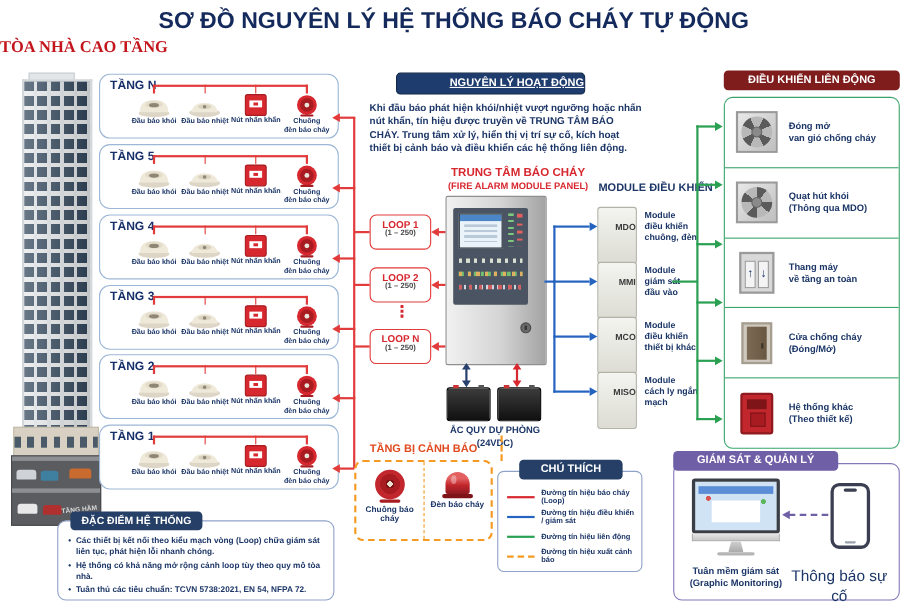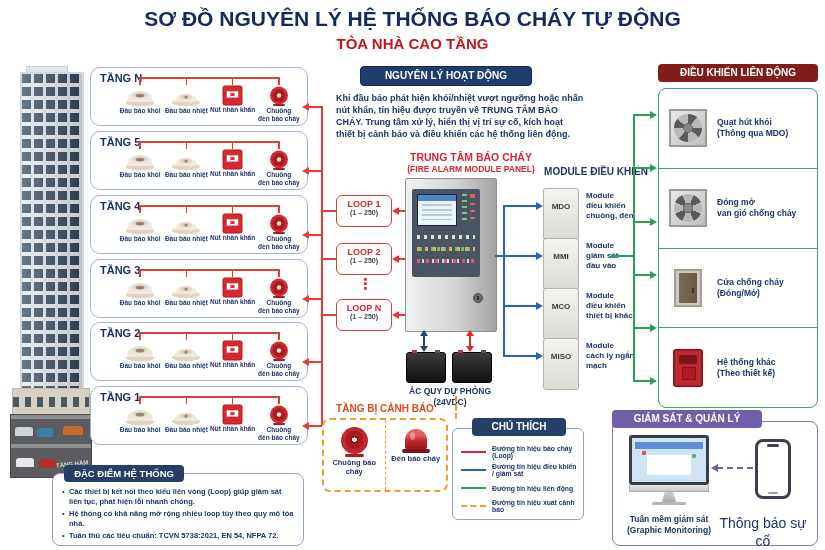--- a/index.html
+++ b/index.html
@@ -1,21 +1,21 @@
 <!DOCTYPE html>
 <html><head>
 <meta charset="utf-8">
 <style>
   html,body{margin:0;padding:0;background:#fff;}
   .canvas{position:relative;width:825px;height:550px;background:#fff;overflow:hidden;
     font-family:"Liberation Sans","DejaVu Sans",sans-serif;color:#1c3667;}
   .pre{white-space:pre-line;}
   
   .title{position:absolute;top:7px;left:0;right:0;text-align:center;font-size:21px;font-weight:bold;color:#152a5c;}
-  .subtitle{position:absolute;top:35px;left:0;right:0;text-align:center;font-size:15px;font-weight:bold;color:#c3161c;}
+  .subtitle{position:absolute;top:35px;left:0;right:0;text-align:left;font-size:15px;font-weight:bold;color:#c3161c;font-family:Liberation Serif, serif;}
   
   .building{position:absolute;left:8px;top:64px;width:84px;height:414px;}
   .tower{position:absolute;left:12px;top:8px;width:60px;height:316px;border:2px solid #d4d8db;border-bottom:none;background:
     linear-gradient(90deg,rgba(255,255,255,.28),rgba(0,0,0,.14)),
     repeating-linear-gradient(90deg,rgba(232,234,236,0) 0 9px,#dfe3e6 9px 12px),
     repeating-linear-gradient(180deg,#2f4459 0 9px,#e8eaec 9px 13px);}
   .tower-cap{position:absolute;left:18px;top:2px;width:40px;height:6px;background:#e3e6e8;border:1px solid #c8cdd1;}
   .podium{position:absolute;left:4px;top:324px;width:76px;height:26px;background:#d8d1c3;border:1px solid #c2bba9;
     background-image:repeating-linear-gradient(90deg,#4a5a68 0 6px,#d8d1c3 6px 12px);background-size:100% 10px;background-repeat:no-repeat;background-position:0 8px;}
   .basement{position:absolute;left:2px;top:350px;width:80px;height:62px;background:#5a5c60;border:1px solid #46484c;}
@@ -37,21 +37,21 @@
   
   .hline,.vline{position:absolute;}
   .hline{height:2px;}.vline{width:2px;}
   .red{background:#e23b3b;}.bluec{background:#2563c0;}.greenc{background:#2aa052;}
   .tri{position:absolute;width:0;height:0;}
   .tri-l{border-top:4px solid transparent;border-bottom:4px solid transparent;border-right:7px solid #e23b3b;}
   .tri-r-blue{border-top:4px solid transparent;border-bottom:4px solid transparent;border-left:7px solid #2563c0;}
   .tri-r-green{border-top:4px solid transparent;border-bottom:4px solid transparent;border-left:7px solid #2aa052;}
   .vdash-orange{position:absolute;width:0;border-left:2px dashed #f59a23;}
   
-  .principle-header{position:absolute;left:360px;top:66px;width:170px;height:18px;background:#1e3c6e;border:1px solid #142a4d;border-radius:4px;color:#fff;font-size:10px;font-weight:bold;text-align:center;line-height:18px;}
+  .principle-header{position:absolute;left:360px;top:66px;width:170px;height:18px;background:#1e3c6e;border:1px solid #142a4d;border-radius:4px;color:#fff;font-size:10px;font-weight:bold;text-align:right;line-height:18px;text-decoration:underline;}
   .principle-body{position:absolute;left:336px;top:92px;width:248px;font-size:9px;line-height:1.35;color:#1c3667;font-weight:bold;}
   
   .fcc-title{position:absolute;left:380px;top:151px;width:182px;text-align:center;font-size:10.5px;font-weight:bold;color:#d7282f;line-height:1.15;}
   .fcc-sub{position:absolute;left:380px;top:164px;width:182px;text-align:center;font-size:8.5px;font-weight:bold;color:#d7282f;}
   .panel{position:absolute;left:405px;top:178px;width:90px;height:152px;background:linear-gradient(90deg,#f1f1f1,#d4d4d4 55%,#a3a3a3);border:1px solid #8f8f8f;border-radius:2px;}
   .panel-face{position:absolute;left:6px;top:10px;width:68px;height:88px;background:#4a5462;border-radius:2px;}
   .panel-screen{position:absolute;left:5px;top:5px;width:38px;height:30px;background:#eaf2fa;border:1px solid #20262e;
     background-image:linear-gradient(#4a86c8,#4a86c8),repeating-linear-gradient(180deg,#b9c9d8 0 2px,transparent 2px 5px);
     background-size:100% 6px,80% 16px;background-position:0 0,4px 9px;background-repeat:no-repeat;}
   .panel-lights{position:absolute;right:4px;top:5px;width:15px;height:30px;
@@ -75,21 +75,21 @@
   
   .loop-box{position:absolute;left:336px;width:56px;height:32px;border:1.5px solid #e23b3b;border-radius:6px;background:#fff;text-align:center;box-sizing:border-box;}
   .loop-box:nth-child(1){top:195px}.loop-box:nth-child(2){top:243px}.loop-box:nth-child(3){top:299px}
   .loop-name{font-size:9px;font-weight:bold;color:#d7282f;margin-top:3px;}
   .loop-range{font-size:7px;font-weight:bold;color:#444;}
   .loop-dots{position:absolute;left:358px;top:276px;font-size:15px;font-weight:bold;color:#d7282f;line-height:1;}
   
   .modules-title{position:absolute;left:535px;top:166px;width:122px;text-align:center;font-size:10px;font-weight:bold;color:#1c3667;}
   .module-row{position:absolute;left:543px;width:114px;height:36px;}
   .module-row:nth-child(1){top:188px}.module-row:nth-child(2){top:238px}.module-row:nth-child(3){top:288px}.module-row:nth-child(4){top:338px}
-  .module-chip{position:absolute;left:0;top:0;width:36px;height:52px;background:linear-gradient(#f4f4f0,#dcdcd4);border:1px solid #b2b2a8;border-radius:3px;text-align:center;line-height:36px;font-size:8px;font-weight:bold;color:#3a3a3a;box-sizing:border-box;}
+  .module-chip{position:absolute;left:0;top:0;width:36px;height:52px;background:linear-gradient(#f4f4f0,#dcdcd4);border:1px solid #b2b2a8;border-radius:3px;text-align:right;line-height:36px;font-size:8px;font-weight:bold;color:#3a3a3a;box-sizing:border-box;}
   .module-desc{position:absolute;left:43px;top:50%;transform:translateY(-50%);font-size:8px;font-weight:bold;color:#1c3667;line-height:1.25;white-space:pre-line;}
   
   .ilk-header{position:absolute;left:658px;top:64px;width:160px;height:18px;background:#7f1d1d;border-radius:4px;color:#fff;font-size:10px;font-weight:bold;text-align:center;line-height:18px;}
   .ilk-box{position:absolute;left:658px;top:88px;width:160px;height:320px;border:1.5px solid #3aa56b;border-radius:8px;background:#fff;display:flex;flex-direction:column;box-sizing:border-box;overflow:hidden;}
   .ilk-row{flex:1;display:flex;align-items:center;border-bottom:1px solid #3aa56b;}
   .ilk-row:last-child{border-bottom:none;}
   .ilk-iconwrap{width:58px;display:flex;justify-content:center;}
   .ilk-label{font-size:8.5px;font-weight:bold;color:#1c3667;line-height:1.3;white-space:pre-line;}
   .ic{position:relative;box-sizing:border-box;display:block;}
   .ic.fan,.ic.damper{width:38px;height:38px;border:2px solid #9a9a9a;background:linear-gradient(135deg,#e8e8e8,#bfbfbf);}
@@ -571,34 +571,41 @@
     <div class="tri tri-r-green" style="left:650px;top:271px;"></div>
   <div class="hline greenc" style="left:633px;top:327px;width:18px;"></div>
     <div class="tri tri-r-green" style="left:650px;top:324px;"></div>
   <div class="hline greenc" style="left:633px;top:380px;width:18px;"></div>
     <div class="tri tri-r-green" style="left:650px;top:377px;"></div>
 
   <div class="ilk-header">ĐIỀU KHIỂN LIÊN ĐỘNG</div>
   <div class="ilk-box">
   <div class="ilk-row">
     <div class="ilk-iconwrap">
+          <span class="ic damper"></span>
+        </div>
+    <div class="ilk-label">Đóng mở
+van gió chống cháy</div>
+  </div>
+
+  <div class="ilk-row">
+    <div class="ilk-iconwrap">
           <span class="ic fan"></span>
         </div>
     <div class="ilk-label">Quạt hút khói
 (Thông qua MDO)</div>
   </div>
 
   <div class="ilk-row">
     <div class="ilk-iconwrap">
-          <span class="ic damper"></span>
+          <span class="ic elevator"></span>
         </div>
-    <div class="ilk-label">Đóng mở
-van gió chống cháy</div>
-  </div>
-
+    <div class="ilk-label">Thang máy
+về tầng an toàn</div>
+  </div>
 
   <div class="ilk-row">
     <div class="ilk-iconwrap">
           <span class="ic door"></span>
         </div>
     <div class="ilk-label">Cửa chống cháy
 (Đóng/Mở)</div>
   </div>
 
 
@@ -621,23 +628,23 @@
 
   <div class="alert-cell">
     <span class="ai beacon"></span>
     <div class="alabel">Đèn báo cháy</div>
   </div>
 </div>
 
   <div class="feat-header">ĐẶC ĐIỂM HỆ THỐNG</div>
   <div class="feat-box">
 
-  <div class="bullet">Các thiết bị kết nối theo kiểu liên vòng (Loop) giúp giám sát liên tục, phát hiện lỗi nhanh chóng.</div>
-
-  <div class="bullet">Hệ thống có khả năng mở rộng nhiều loop tùy theo quy mô tòa nhà.</div>
+  <div class="bullet">Các thiết bị kết nối theo kiểu mạch vòng (Loop) chữa giám sát liên tục, phát hiện lỗi nhanh chóng.</div>
+
+  <div class="bullet">Hệ thống có khả năng mở rộng cảnh loop tùy theo quy mô tòa nhà.</div>
 
   <div class="bullet">Tuân thủ các tiêu chuẩn: TCVN 5738:2021, EN 54, NFPA 72.</div>
 </div>
 
   <div class="legend-header">CHÚ THÍCH</div>
   <div class="legend-box">
   <div class="lg-row">
     <span class="lg-line red"></span>
     <span class="lg-text">Đường tín hiệu báo cháy (Loop)</span>
   </div>

